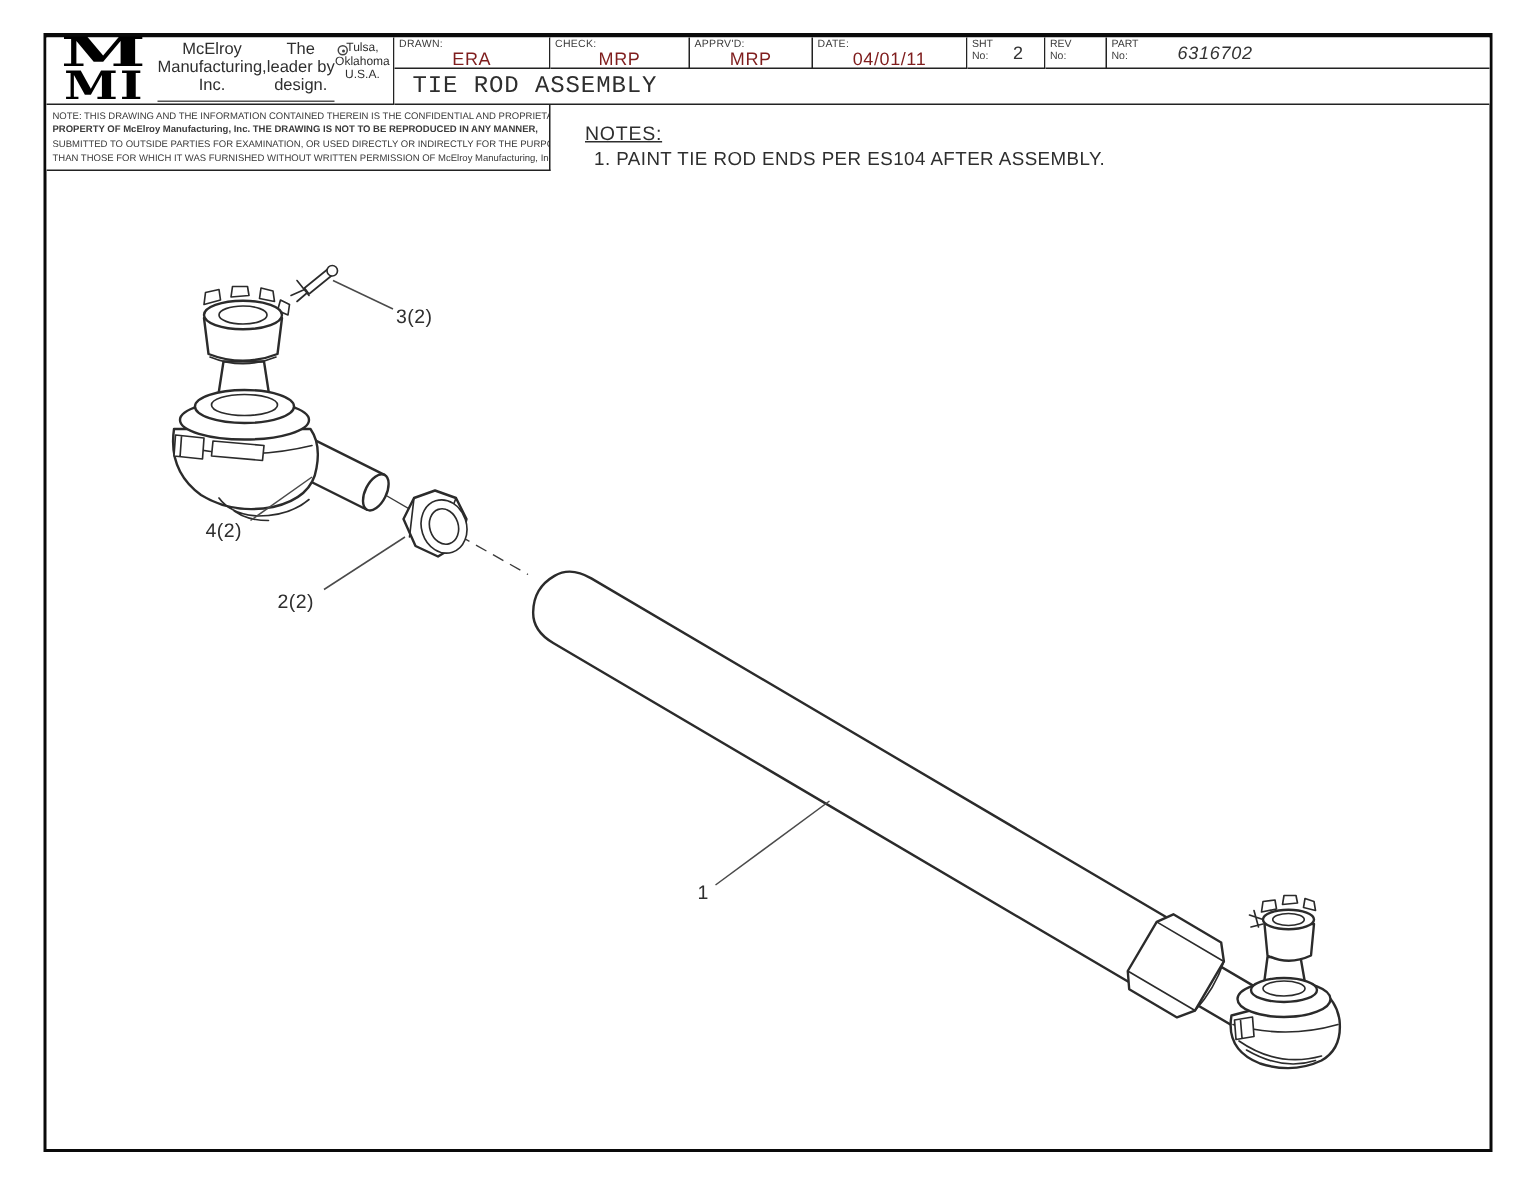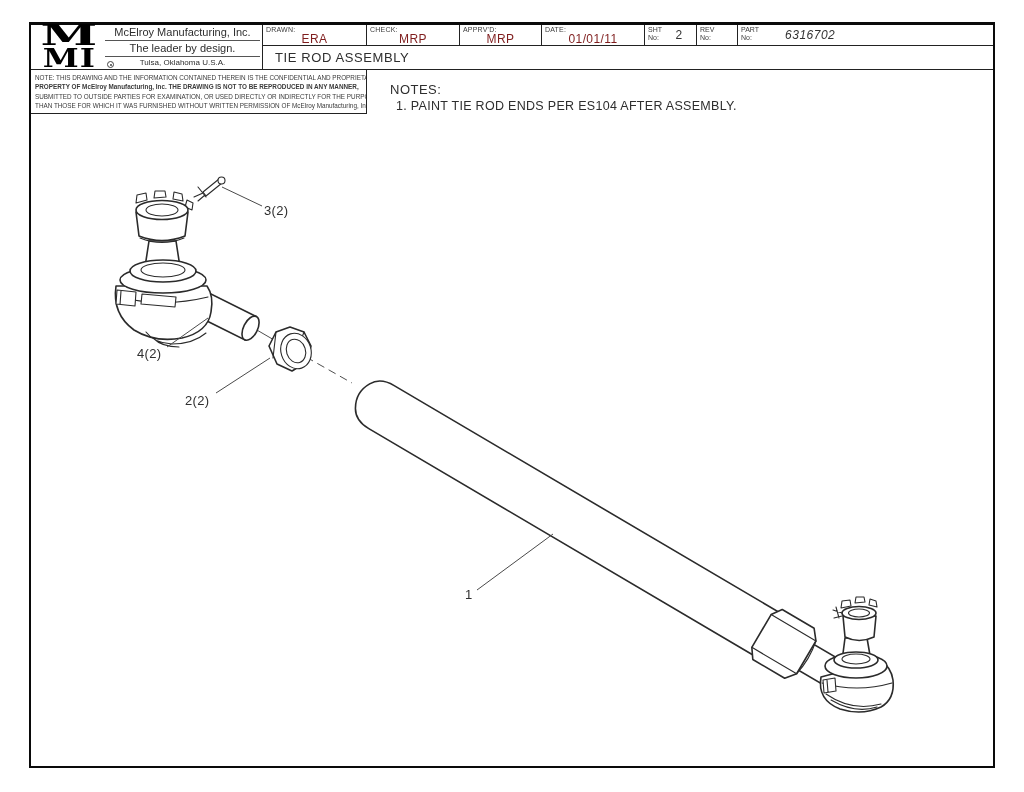--- a/index.html
+++ b/index.html
@@ -14,40 +14,40 @@
     border:2px solid #0a0a0a; border-top-width:3px;
   }
   .cell { position:absolute; border-right:1.5px solid #222; border-bottom:1.5px solid #222; background:#fff; }
   .cell-label { position:absolute; top:1px; left:3px; font-size:7px; color:#3c3c3c; letter-spacing:.2px; }
   .cell-value { display:block; text-align:center; margin-top:7px; font-size:12px; color:#7f1d1d; letter-spacing:.4px; }
   
   .logo-cell { display:flex; align-items:stretch; padding:1px 2px; }
   .mmi-logo { width:72px; display:flex; flex-direction:column; justify-content:center; align-items:center; color:#000; }
   .mmi-logo .m1 { font:900 27px/22px "DejaVu Serif", serif; transform:scaleX(1.9); }
   .mmi-logo .m2 { font:900 26px/22px "DejaVu Serif", serif; transform:scaleX(1.25); letter-spacing:1px; }
-  .logo-text { flex:1; display:flex; flex-direction:column; justify-content:center; }
+  .logo-text { flex:1; display:flex; flex-direction:row; justify-content:center; }
   .logo-row { text-align:center; font-size:11px; color:#2e2e2e; padding:1px 0 2px 0; }
   .logo-row.rule { border-bottom:1px solid #555; }
   .logo-row.small { font-size:8px; position:relative;text-align:center; }
   .r-mark { display:inline-block; width:7px; height:7px; border:1px solid #444; border-radius:50%; position:absolute; left:2px; top:4px; }
   .r-mark i { display:block; width:2px; height:2px; background:#444; border-radius:50%; margin:1.5px auto; }
   
-  .title-cell { font-size:13px; letter-spacing:.6px; color:#2e2e2e; line-height:23px; padding-left:12px; }
+  .title-cell { font-size:16px; letter-spacing:.6px; color:#2e2e2e; line-height:23px; padding-left:12px;font-family:Liberation Mono, monospace; }
   
   .split-cell { display:flex; align-items:center; }
   .split-label { font-size:7px; line-height:8px; color:#3c3c3c; padding-left:3px; align-self:flex-start; margin-top:1px; }
   .split-value { font-size:12px; color:#333; letter-spacing:.5px; }
   .split-value.center { flex:1; text-align:center; }
   .split-value.leftpad { margin-left:26px;font-style:italic; }
   
   .disclaimer { padding:3px 4px 0 4px; font-size:6.35px; line-height:1.48; color:#3a3a3a; white-space:nowrap; overflow:hidden; }
   .disclaimer .bold { font-weight:bold; }
   
   .notes { position:absolute; left:390px; top:80px; color:#2e2e2e; }
-  .notes-heading { font-size:13px; letter-spacing:.5px; }
+  .notes-heading { font-size:13px; letter-spacing:.5px; text-decoration:underline; }
   .notes-item { font-size:12.5px; letter-spacing:.3px; margin:1px 0 0 6px; }
   
   .drawing-svg { position:absolute; left:0; top:0; }
   .ink  { fill:#ffffff; stroke:#2b2b2b; stroke-width:1.6; stroke-linejoin:round; stroke-linecap:round; }
   .ink2 { fill:none; stroke:#2b2b2b; stroke-width:1.1; stroke-linejoin:round; stroke-linecap:round; }
   .inkw { fill:#ffffff; stroke:#2b2b2b; stroke-width:1.1; stroke-linejoin:round; }
   .leader { fill:none; stroke:#4a4a4a; stroke-width:1; }
   .cline { fill:none; stroke:#3a3a3a; stroke-width:.9; }
   .callout { font:13px "Liberation Sans", sans-serif; fill:#2f2f2f; letter-spacing:.3px; }
 </style>
@@ -80,21 +80,21 @@
 <div class="cell" style="left:367px; top:25px; width:93px; height:21px;">
   <span class="cell-label">CHECK:</span>
   <span class="cell-value">MRP</span>
 </div>
 <div class="cell" style="left:460px; top:25px; width:82px; height:21px;">
   <span class="cell-label">APPRV'D:</span>
   <span class="cell-value">MRP</span>
 </div>
 <div class="cell" style="left:542px; top:25px; width:103px; height:21px;">
   <span class="cell-label">DATE:</span>
-  <span class="cell-value">01/01/11</span>
+  <span class="cell-value">04/01/11</span>
 </div>
 <div class="cell split-cell" style="left:645px; top:25px; width:52px; height:21px;">
   <span class="split-label"><span>SHT</span><br><span>No:</span></span>
   <span class="split-value center">2</span>
 </div>
 <div class="cell split-cell" style="left:697px; top:25px; width:41px; height:21px;">
   <span class="split-label"><span>REV</span><br><span>No:</span></span>
   <span class="split-value center"></span>
 </div>
 <div class="cell split-cell" style="left:738px; top:25px; width:255px; height:21px; border-right:none;">

